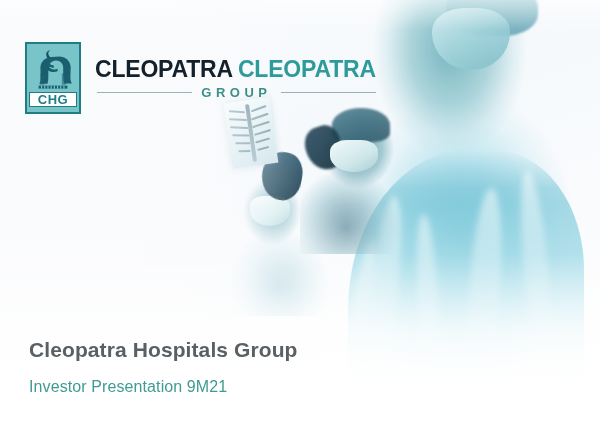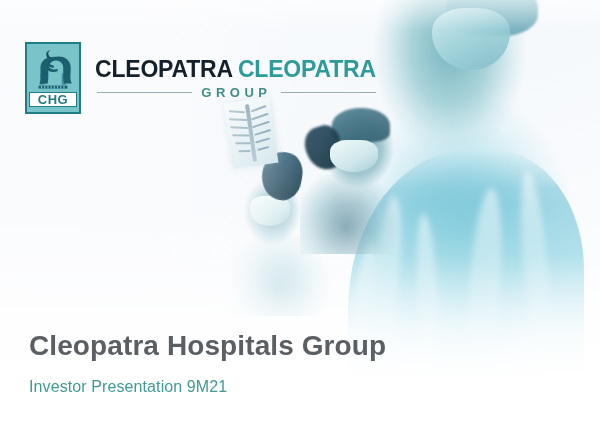--- a/index.html
+++ b/index.html
@@ -319,21 +319,21 @@
 
   
   .titles {
     position: absolute;
     left: 29px;
     bottom: 28px;
   }
   .title-main {
     font-family: "Liberation Sans", sans-serif;
     font-weight: 700;
-    font-size: 28px;
+    font-size: 21px;
     color: #5a5f63;
     line-height: 1.15;
     letter-spacing: 0.1px;
     white-space: nowrap;
   }
   .title-sub {
     font-family: "Liberation Sans", sans-serif;
     font-weight: 400;
     font-size: 16px;
     color: #3f9b93;

